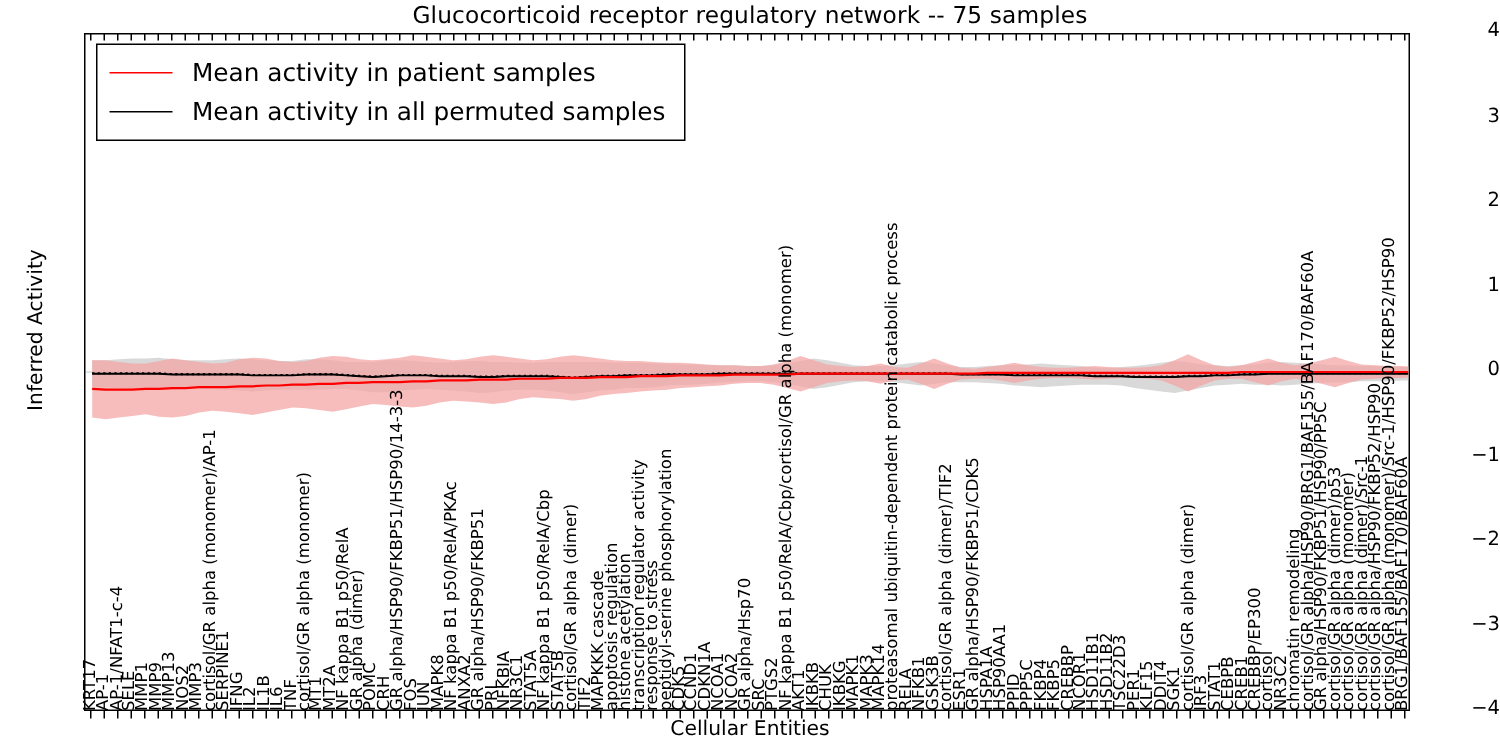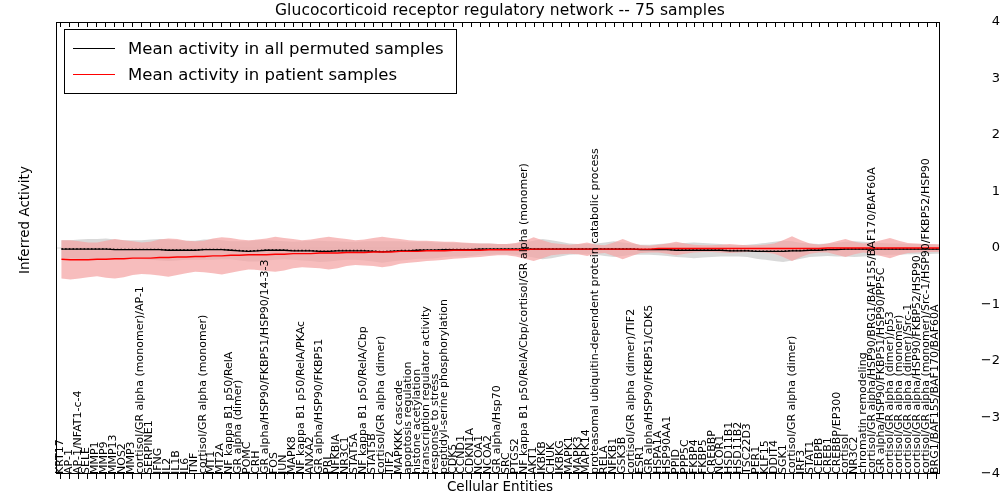--- a/index.html
+++ b/index.html
@@ -412,22 +412,22 @@
       <div class="xtl" style="left: 912.95px; bottom: 26px;">cortisol/GR alpha (dimer)/Src-1</div>
       <div class="xtl" style="left: 921.88px; bottom: 26px;">cortisol/GR alpha/HSP90/FKBP52/HSP90</div>
       <div class="xtl" style="left: 930.81px; bottom: 26px;">cortisol/GR alpha (monomer)/Src-1/HSP90/FKBP52/HSP90</div>
       <div class="xtl" style="left: 939.74px; bottom: 26px;">BRG1/BAF155/BAF170/BAF60A</div>
     </div>
 
   <div class="xlabel">Cellular Entities</div>
 
   <div class="legend">
     <div class="legend-row">
+      <span class="legend-swatch red"></span>
+      <span class="legend-text">Mean activity in patient samples</span>
+    </div>
+    <div class="legend-row">
       <span class="legend-swatch"></span>
       <span class="legend-text">Mean activity in all permuted samples</span>
     </div>
-    <div class="legend-row">
-      <span class="legend-swatch red"></span>
-      <span class="legend-text">Mean activity in patient samples</span>
-    </div>
   </div>
 
 </div>
 
 </body></html>

